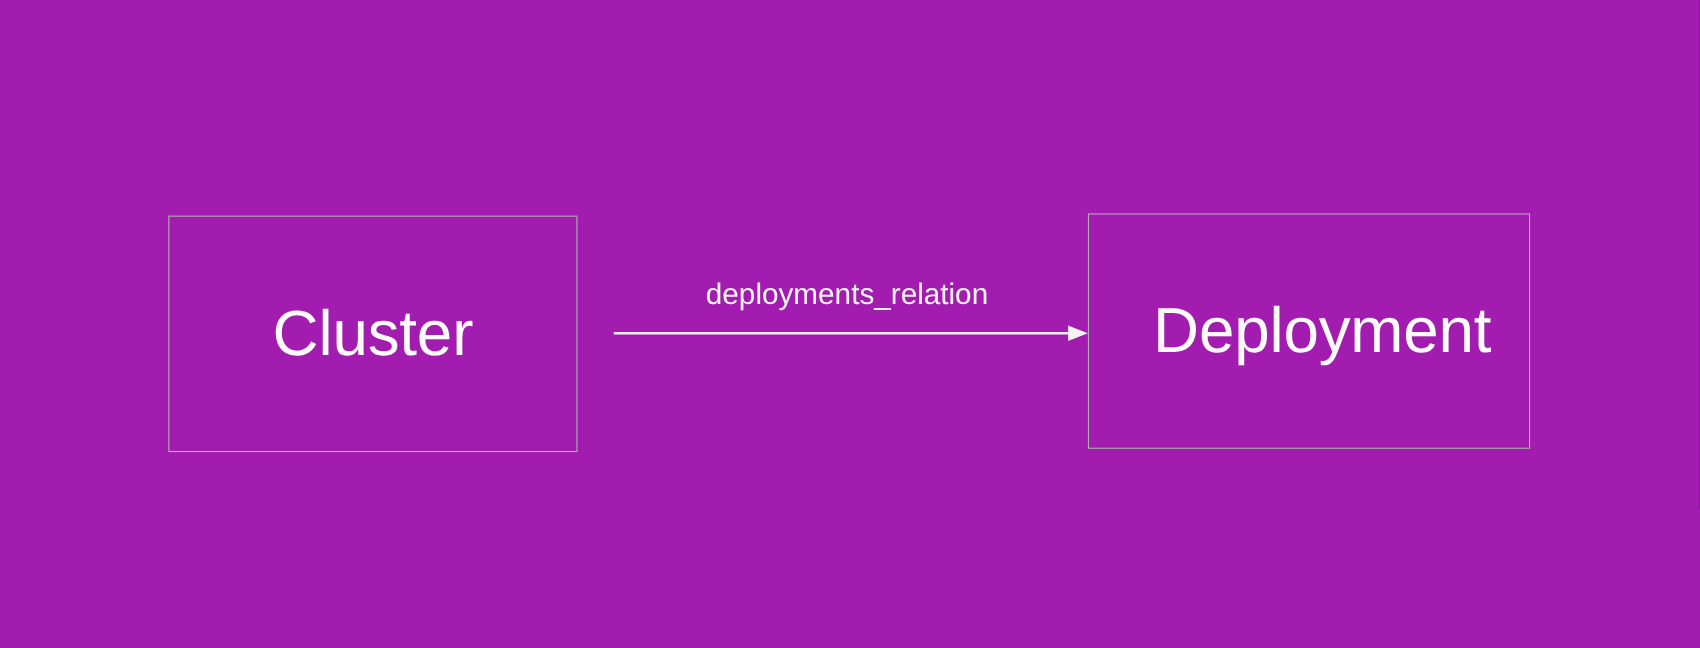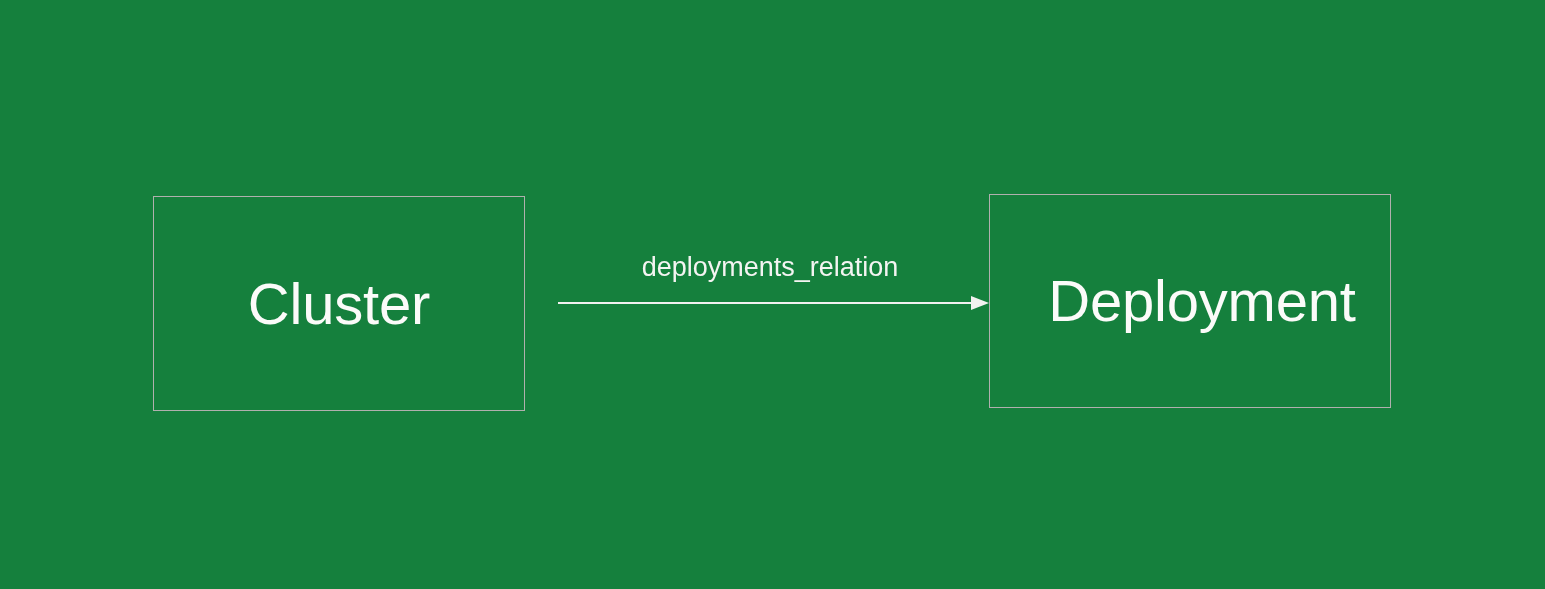--- a/index.html
+++ b/index.html
@@ -12,21 +12,21 @@
     height: 589px;
     background: #232221;
     font-family: "Liberation Sans", sans-serif;
     overflow: hidden;
   }
 
   #diagram-canvas {
     position: relative;
     width: 1545px;
     height: 589px;
-    background: #15803d;
+    background: #a21caf;
   }
 
   
   .node {
     position: absolute;
     box-sizing: border-box;
     border: 1px solid #b0b0ae;
     background: transparent;
     display: flex;
     align-items: center;

